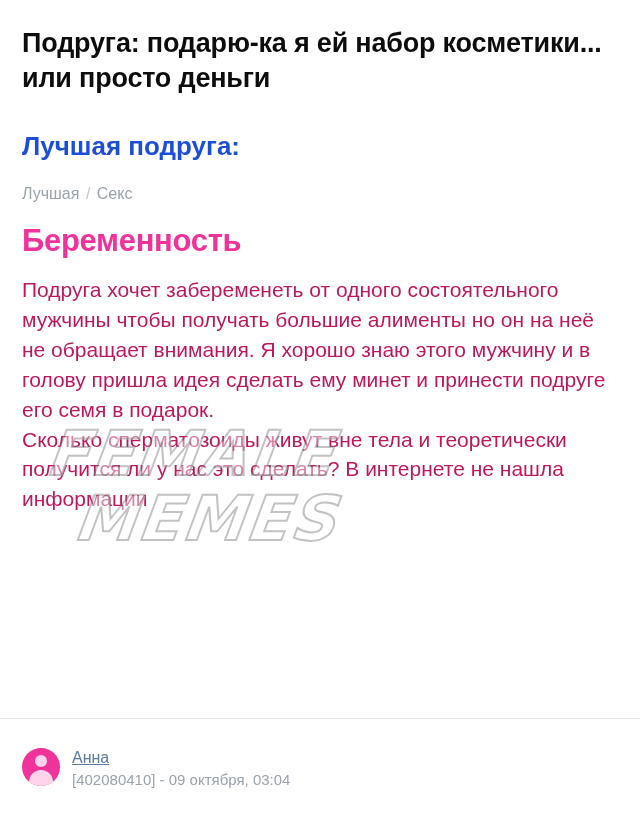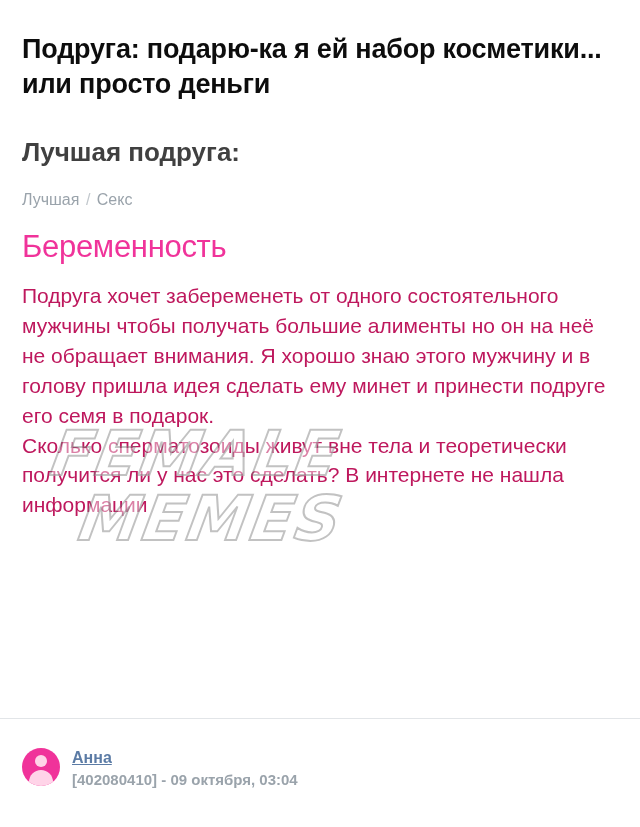--- a/index.html
+++ b/index.html
@@ -13,51 +13,51 @@
     font-family: "Liberation Sans", sans-serif;
     color: #1a1a1a;
     overflow: hidden;
     position: relative;
   }
   .page {
     width: 640px;
     height: 827px;
     position: relative;
     box-sizing: border-box;
-    padding: 18px 22px;
+    padding: 12px 22px;
   }
   .headline {
     font-size: 27px;
     font-weight: bold;
     line-height: 1.28;
     color: #0d0d0d;
     padding-top: 14px;
     letter-spacing: -0.2px;
   }
   .subhead {
     font-size: 26px;
     font-weight: bold;
-    color: #404040;
+    color: #1d4ed8;
     margin-top: 36px;
     line-height: 1.2;
   }
   .breadcrumb {
     margin-top: 22px;
     font-size: 16px;
     color: #9aa3ab;
     line-height: 1.2;
   }
   .breadcrumb .sep {
     color: #c2c8cd;
     padding: 0 2px;
   }
   .title-pink {
     margin-top: 20px;
     font-size: 31px;
-    font-weight: normal;
+    font-weight: bold;
     color: #f0339a;
     letter-spacing: -0.3px;
   }
   .body-text {
     margin-top: 16px;
     font-size: 21px;
     line-height: 1.42;
     color: #be185d;
   }
   .body-text p {
@@ -93,21 +93,20 @@
     height: 1px;
     background: #e2e5e8;
   }
   .footer {
     position: absolute;
     left: 22px;
     right: 22px;
     top: 748px;
     display: flex;
     align-items: flex-start;
-    font-weight: bold;
   }
   .avatar {
     width: 38px;
     height: 38px;
     border-radius: 50%;
     background: #f0339a;
     flex: 0 0 auto;
     position: relative;
     overflow: hidden;
   }

